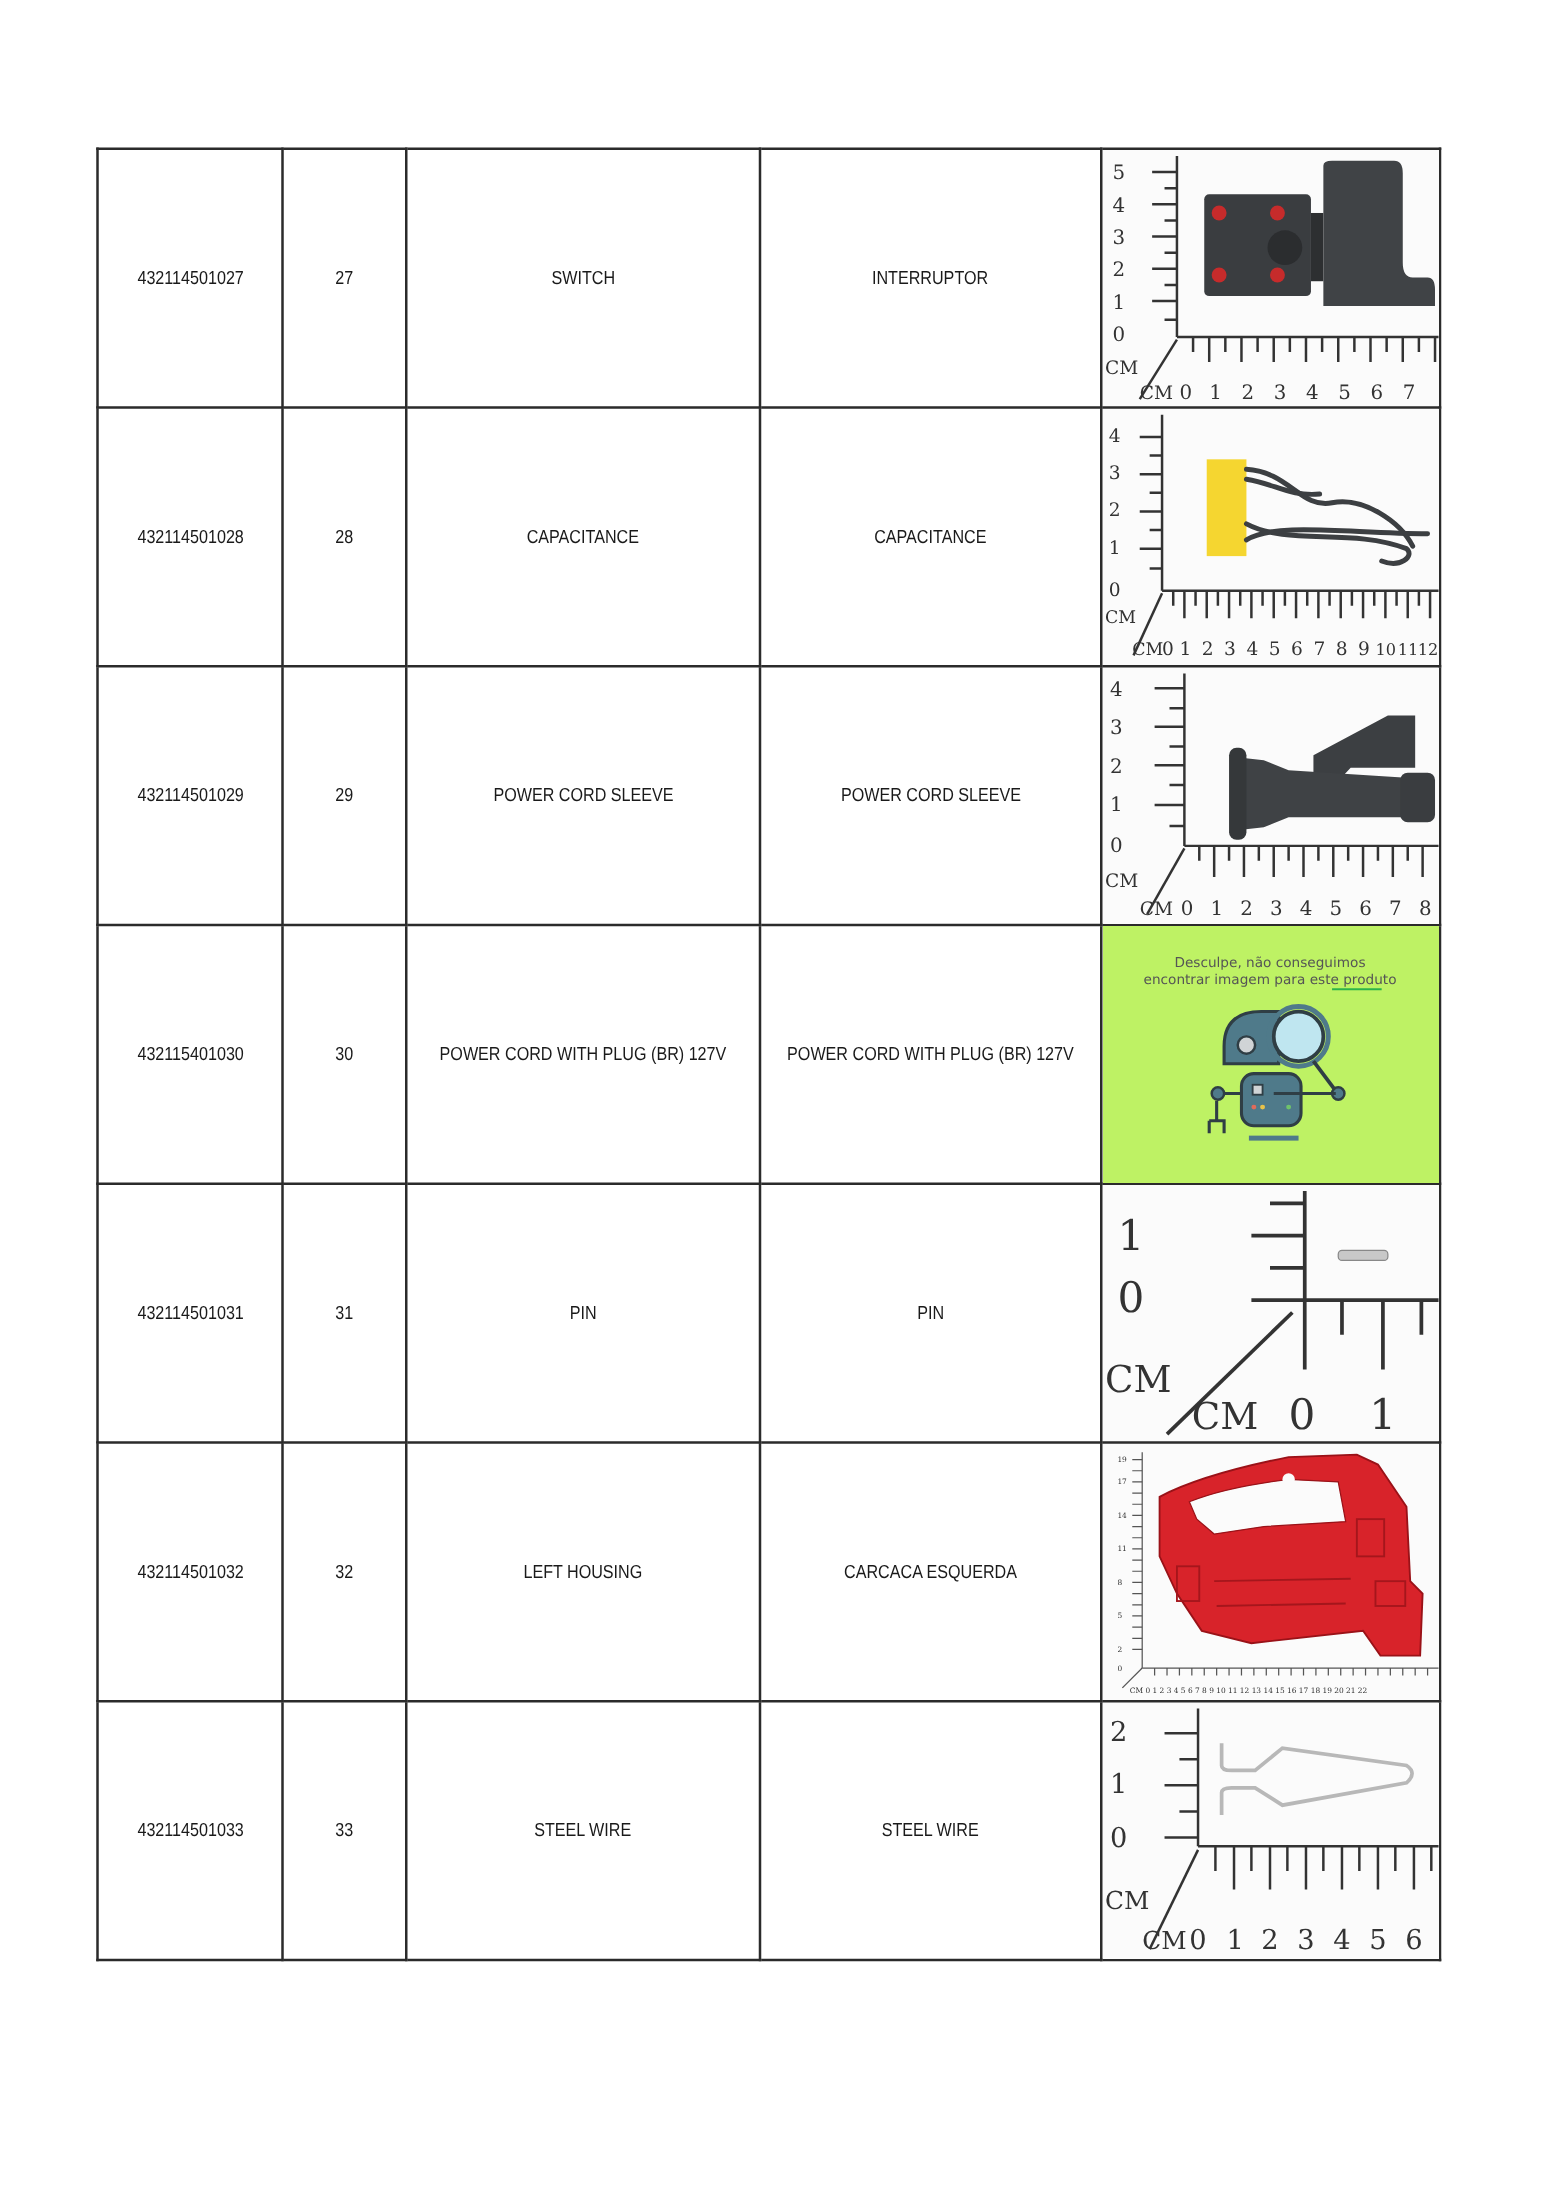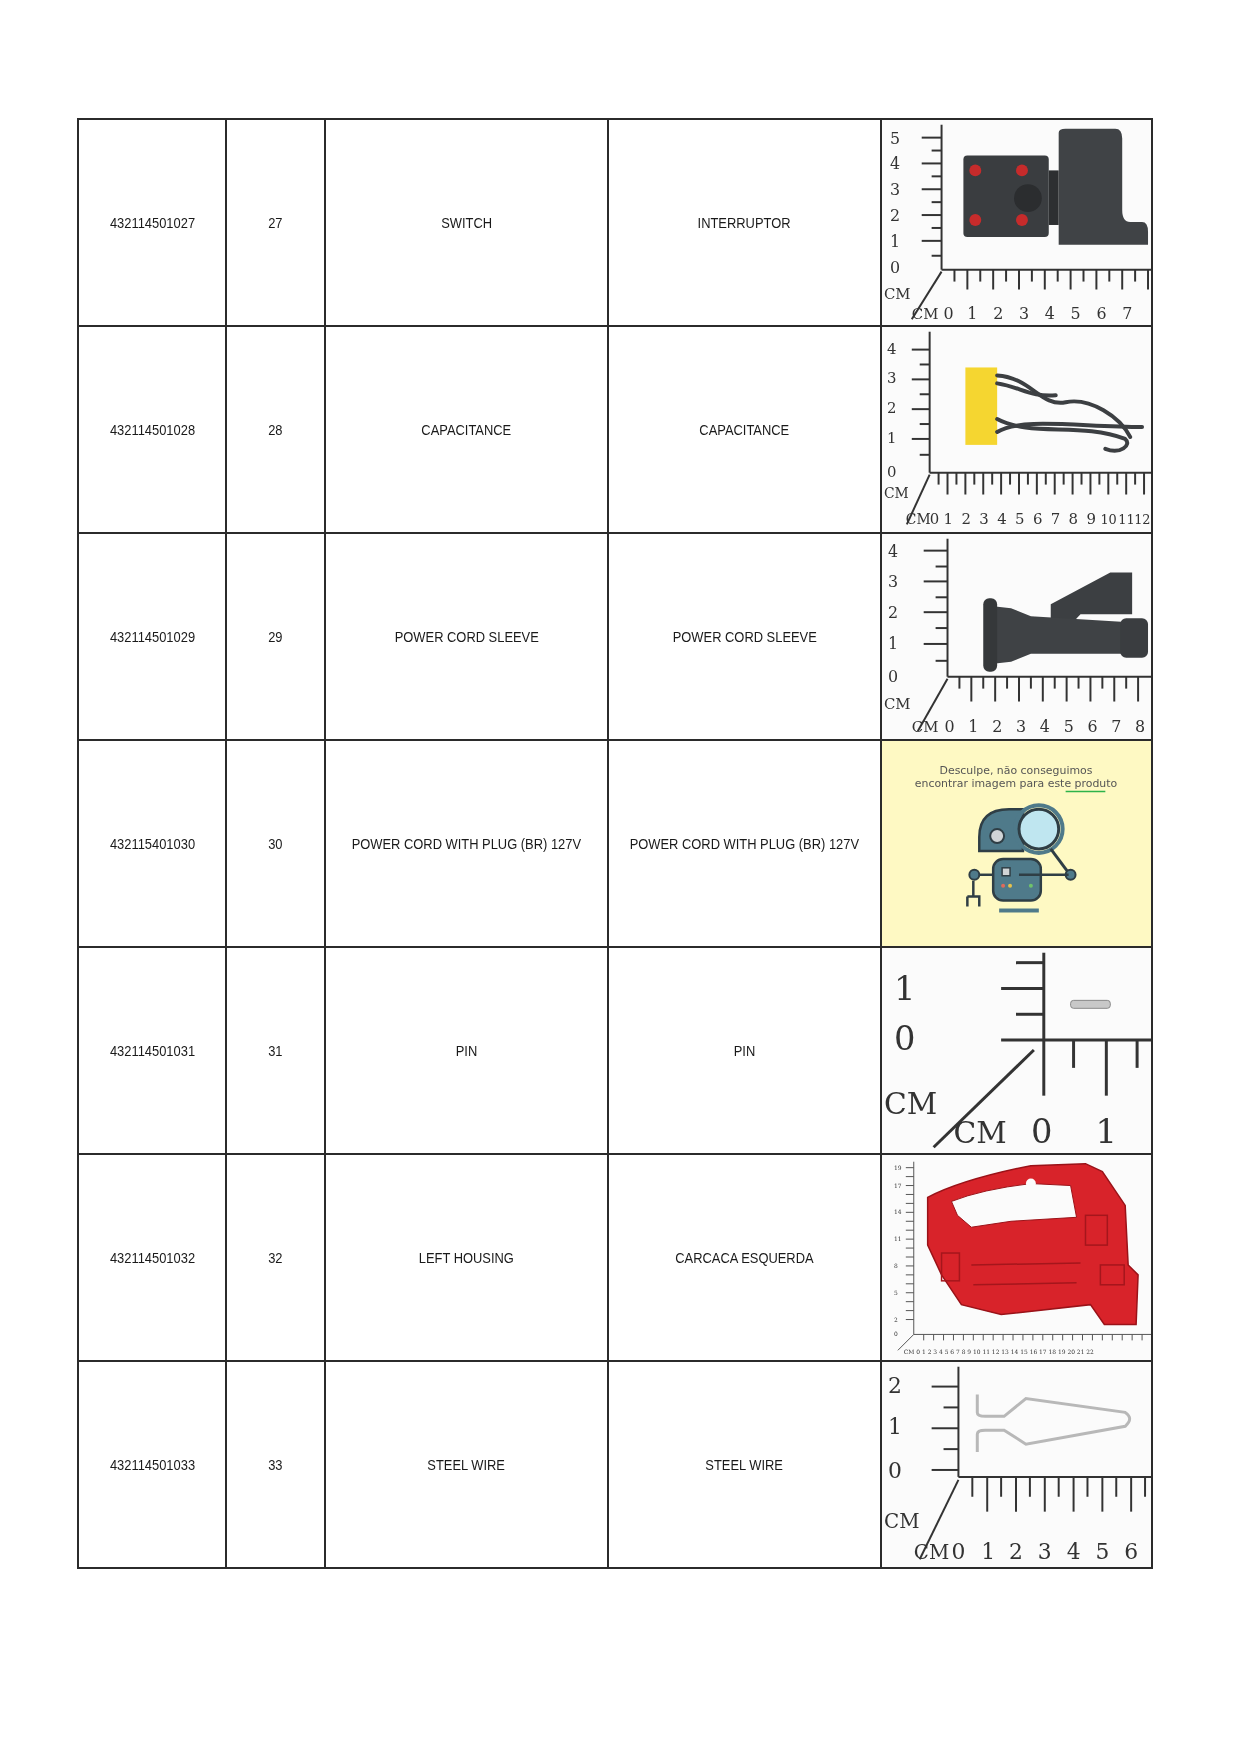--- a/index.html
+++ b/index.html
@@ -237,21 +237,21 @@
           <rect x="240" y="84" width="28" height="40" rx="6" fill="#3a3d40"></rect>
         </svg>
       </td>
     </tr>
 
     <tr>
       <td><span class="txt">432115401030</span></td>
       <td><span class="txt">30</span></td>
       <td><span class="txt">POWER CORD WITH PLUG (BR) 127V</span></td>
       <td><span class="txt">POWER CORD WITH PLUG (BR) 127V</span></td>
-      <td class="img-cell" style="background:#fef9c3;">
+      <td class="img-cell" style="background:#bef264;">
         <svg viewBox="0 0 271 205">
           <text x="135" y="32" text-anchor="middle" font-family="DejaVu Sans, sans-serif" font-size="11" fill="#555">Desculpe, não conseguimos</text>
           <text x="135" y="46" text-anchor="middle" font-family="DejaVu Sans, sans-serif" font-size="11" fill="#555"><tspan>encontrar imagem para este </tspan><tspan>produto</tspan></text>
           <line x1="185" y1="50" x2="225" y2="50" stroke="#2db34a" stroke-width="1.5"></line>
           <g>
             <path d="M98 110 L98 96 Q98 68 128 68 L142 68 L142 110 Z" fill="#4f7a8a" stroke="#2f3e45" stroke-width="2.5"></path>
             <circle cx="116" cy="95" r="7" fill="#d0d4d6" stroke="#2f3e45" stroke-width="2"></circle>
             <circle cx="158" cy="88" r="20" fill="#bfe6f0" stroke="#2f3e45" stroke-width="3"></circle>
             <circle cx="158" cy="88" r="24" fill="none" stroke="#4f7a8a" stroke-width="4"></circle>
             <line x1="170" y1="108" x2="188" y2="132" stroke="#2f3e45" stroke-width="3"></line>

